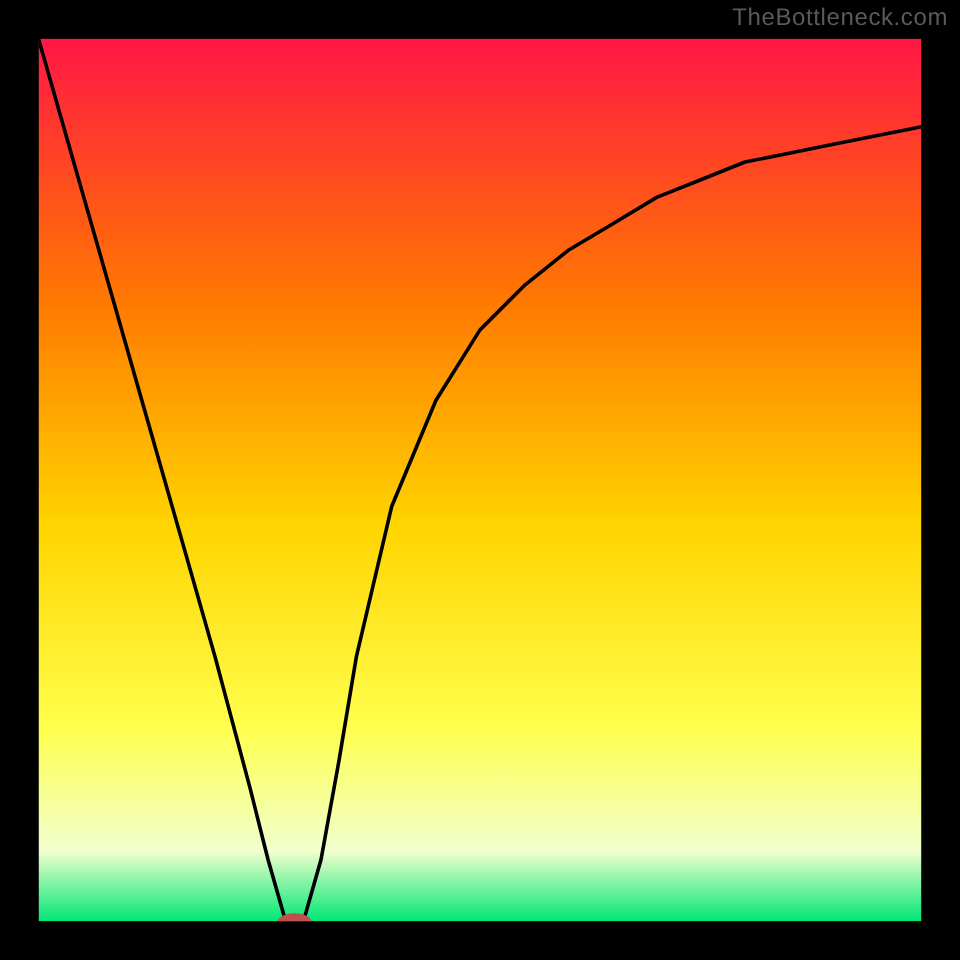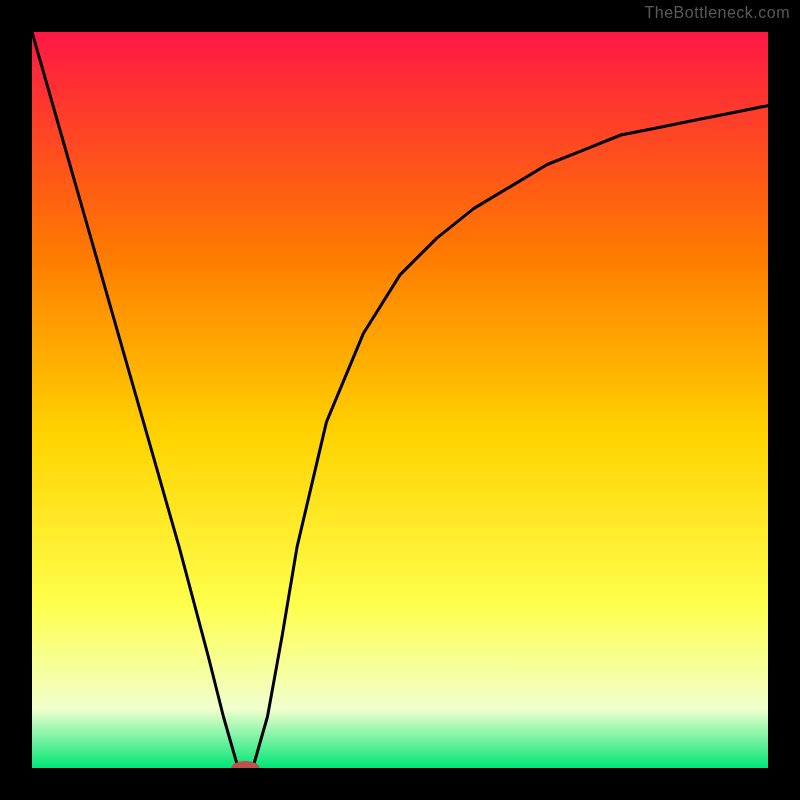--- a/index.html
+++ b/index.html
@@ -23,21 +23,21 @@
     left: 32px;
     width: 736px;
     height: 736px;
     overflow: hidden;
   }
   .watermark {
     position: absolute;
     top: 4px;
     right: 10px;
     color: #5a5a5a;
-    font-size: 16px;
+    font-size: 20px;
     font-weight: 500;
     letter-spacing: 0.5px;
     user-select: none;
   }
   svg { display: block; }
 </style>
 </head>
 <body>
 
 <div class="frame">

